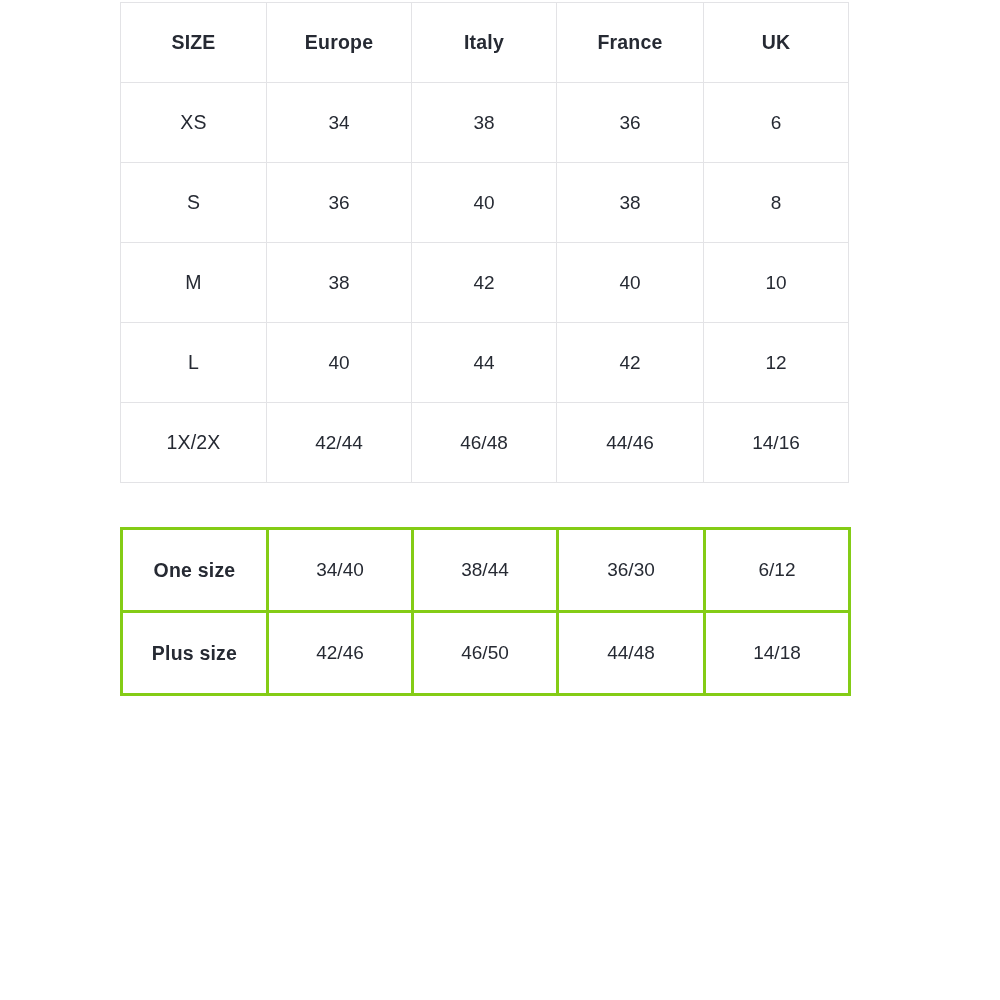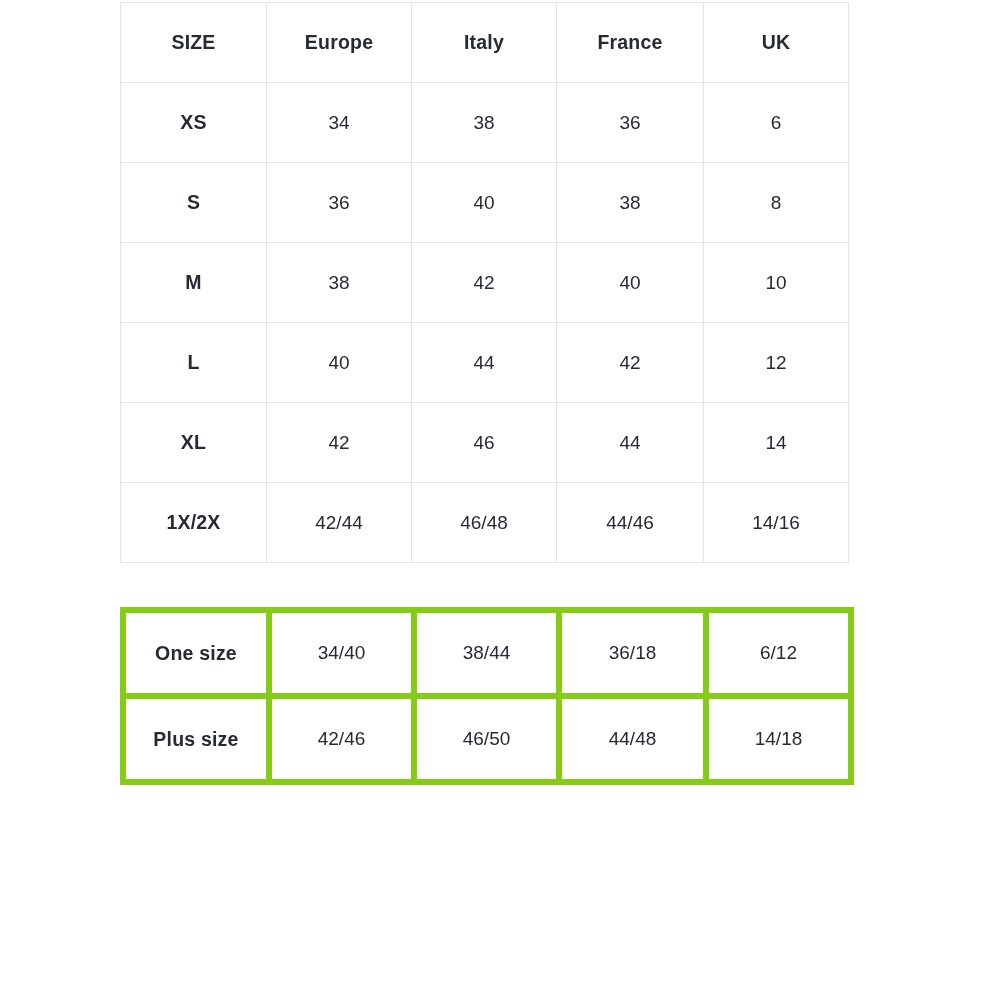--- a/index.html
+++ b/index.html
@@ -50,21 +50,21 @@
     padding: 0;
   }
 
   table.size-table th {
     font-weight: bold;
     font-size: 19.5px;
     letter-spacing: 0.2px;
   }
 
   table.size-table td.rowhead {
-    font-weight: bold;
+    font-weight: normal;
     font-size: 19.5px;
     letter-spacing: 0.2px;
   }
 
   .gap {
     height: 44px;
   }
 
   table.extra-table {
     border-collapse: collapse;
@@ -72,21 +72,21 @@
     width: 728px;
   }
 
   table.extra-table col.c-size   { width: 146px; }
   table.extra-table col.c-europe { width: 145px; }
   table.extra-table col.c-italy  { width: 145px; }
   table.extra-table col.c-france { width: 147px; }
   table.extra-table col.c-uk     { width: 145px; }
 
   table.extra-table td {
-    border: 6px solid #84cc16;
+    border: 3px solid #84cc16;
     height: 80px;
     text-align: center;
     vertical-align: middle;
     color: #262a33;
     font-size: 19px;
     padding: 0;
   }
 
   table.extra-table td.rowhead {
     font-weight: bold;
@@ -140,27 +140,20 @@
           <td>10</td>
         </tr>
         <tr>
           <td class="rowhead">L</td>
           <td>40</td>
           <td>44</td>
           <td>42</td>
           <td>12</td>
         </tr>
         <tr>
-          <td class="rowhead">XL</td>
-          <td>42</td>
-          <td>46</td>
-          <td>44</td>
-          <td>14</td>
-        </tr>
-        <tr>
           <td class="rowhead">1X/2X</td>
           <td>42/44</td>
           <td>46/48</td>
           <td>44/46</td>
           <td>14/16</td>
         </tr>
       </tbody>
     </table>
 
     <div class="gap"></div>
@@ -171,21 +164,21 @@
           <col class="c-europe">
           <col class="c-italy">
           <col class="c-france">
           <col class="c-uk">
       </colgroup>
       <tbody>
         <tr>
           <td class="rowhead">One size</td>
           <td>34/40</td>
           <td>38/44</td>
-          <td>36/18</td>
+          <td>36/30</td>
           <td>6/12</td>
         </tr>
         <tr>
           <td class="rowhead">Plus size</td>
           <td>42/46</td>
           <td>46/50</td>
           <td>44/48</td>
           <td>14/18</td>
         </tr>
       </tbody>

